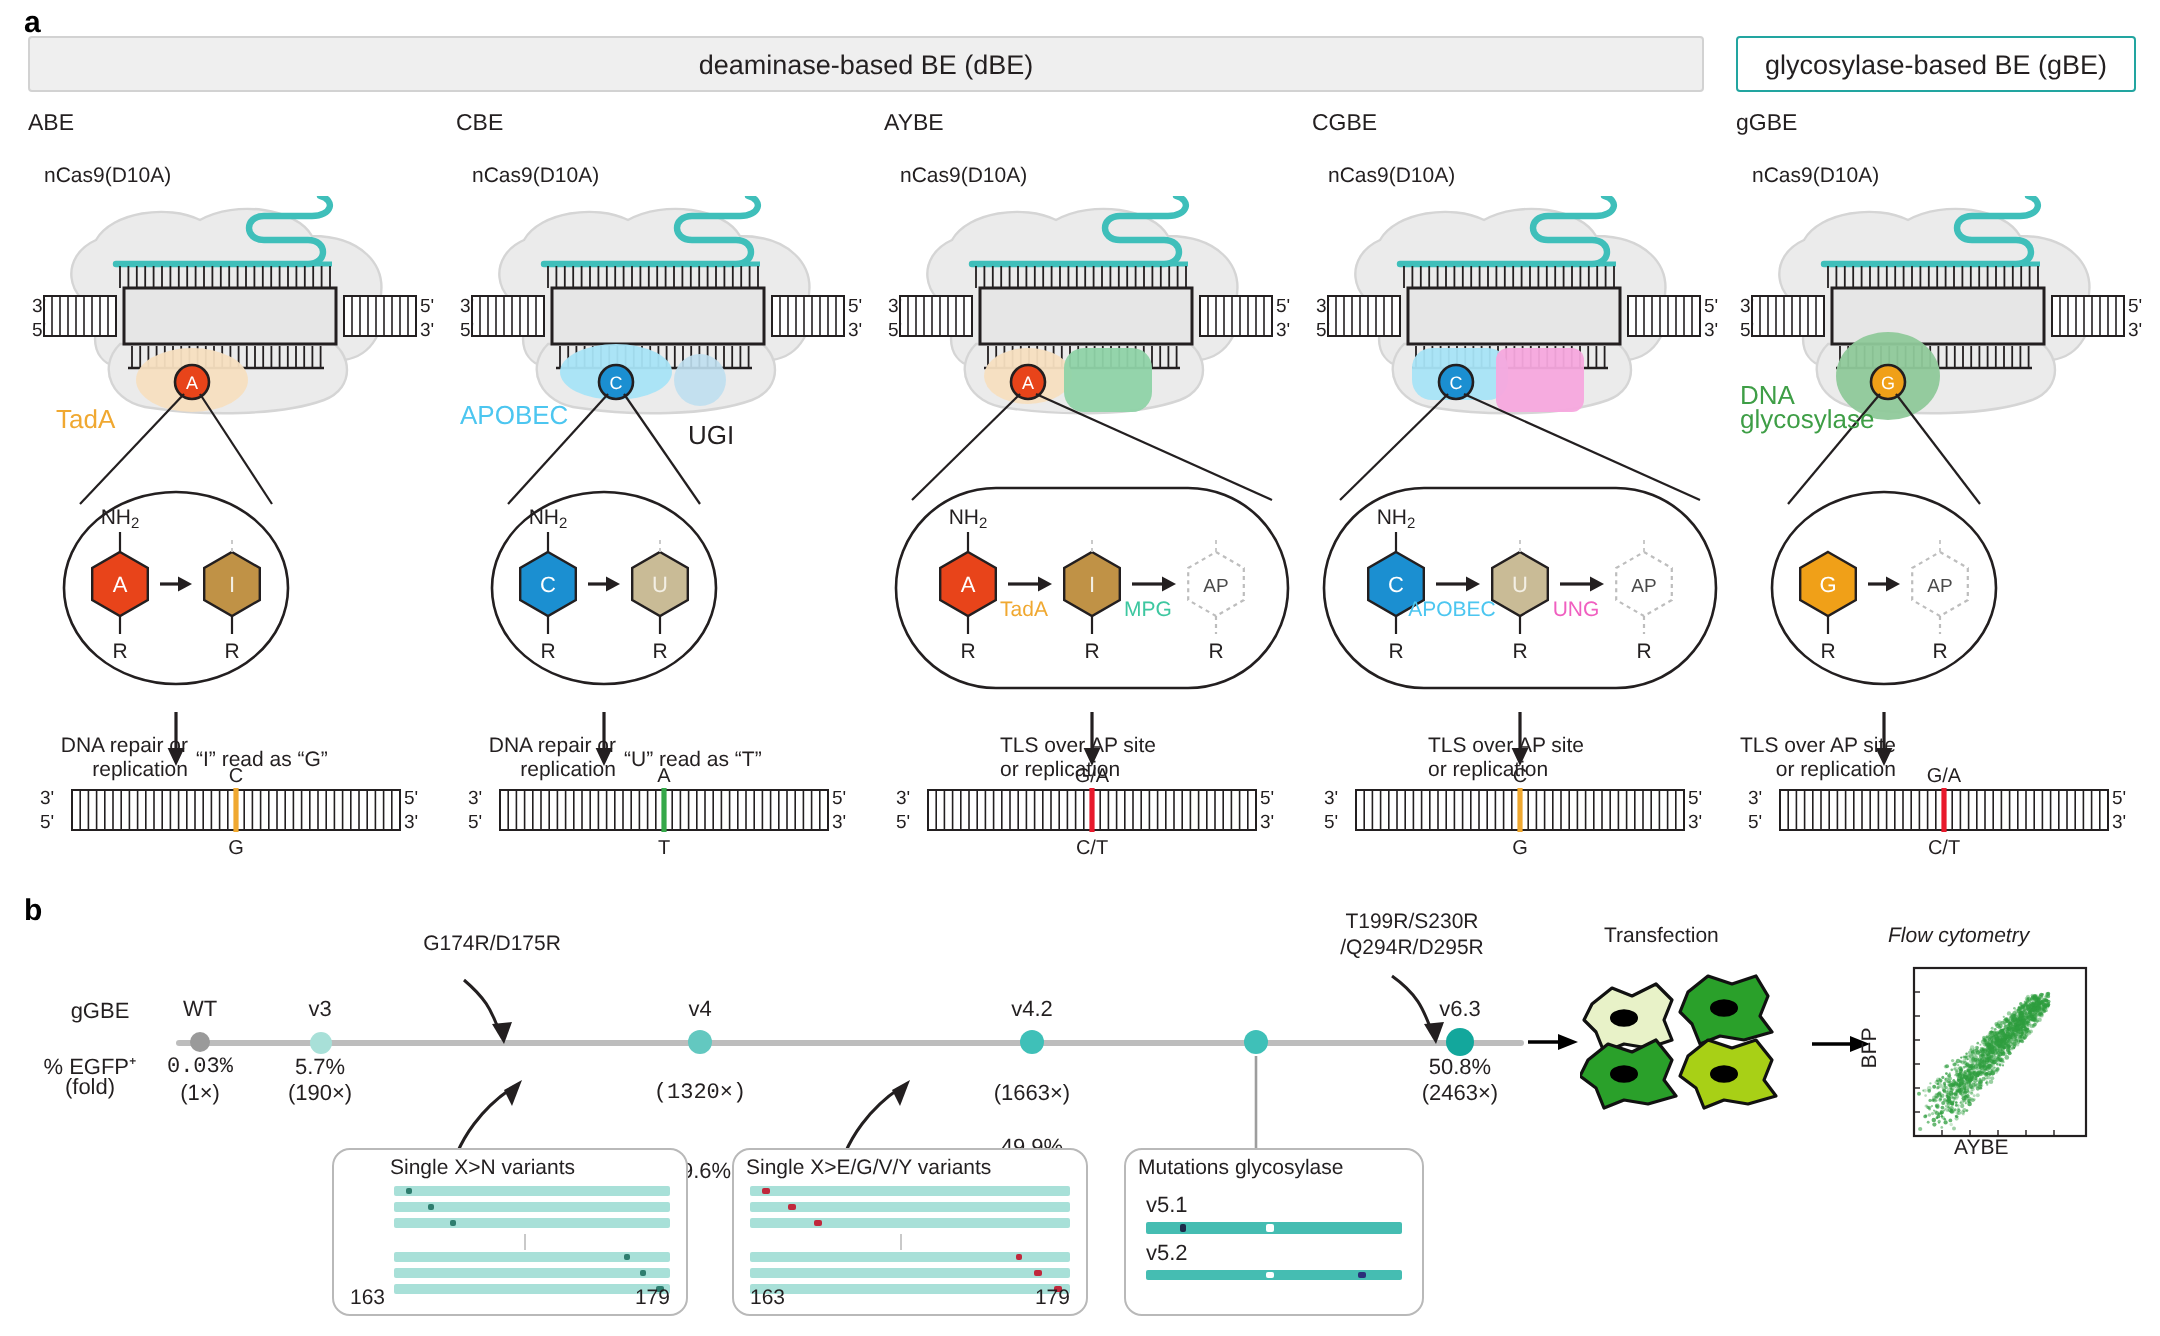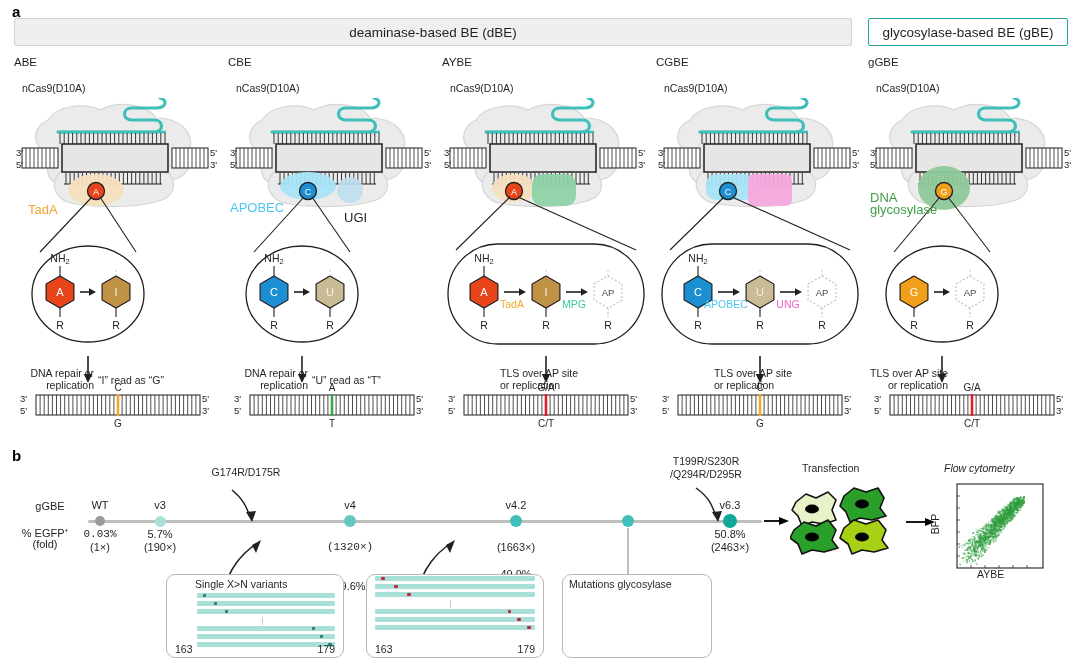--- a/index.html
+++ b/index.html
@@ -1056,20 +1056,21 @@
           <div class="dot" style="left: 89%; background: rgb(46, 125, 110);"></div>
         </div>
         <div class="bar-track" style="margin-bottom: 3.5px;">
           <div class="dot" style="left: 95%; background: rgb(46, 125, 110);"></div>
         </div>
       </div>
       <div class="abs axnum" style="left: 8px; bottom: 2px; position: absolute;">163</div>
       <div class="abs axnum" style="right: 8px; bottom: 2px; position: absolute;">179</div>
     </div>
     <div class="mutbox" style="left: 366px; top: 574px; width: 178px; height: 84px;">
+      <div class="mutbox-title">Single X&gt;E/G/V/Y variants</div>
       <div style="padding: 1px 8px 0px;">
         <div class="bar-track" style="margin-bottom: 3.5px;">
           <div class="dot" style="left: 4%; background: rgb(192, 40, 60);"></div>
         </div>
         <div class="bar-track" style="margin-bottom: 3.5px;">
           <div class="dot" style="left: 12%; background: rgb(192, 40, 60);"></div>
         </div>
         <div class="bar-track" style="margin-bottom: 3.5px;">
           <div class="dot" style="left: 20%; background: rgb(192, 40, 60);"></div>
         </div>
@@ -1084,20 +1085,32 @@
         </div>
         <div class="bar-track" style="margin-bottom: 3.5px;">
           <div class="dot" style="left: 95%; background: rgb(192, 40, 60);"></div>
         </div>
       </div>
       <div class="abs axnum" style="left: 8px; bottom: 2px; position: absolute;">163</div>
       <div class="abs axnum" style="right: 8px; bottom: 2px; position: absolute;">179</div>
     </div>
     <div class="mutbox" style="left: 562px; top: 574px; width: 150px; height: 84px;">
       <div class="mutbox-title">Mutations glycosylase</div>
+      <div style="padding: 2px 10px 0px;">
+        <div style="font-size: 11px; margin: 3px 0px 2px;">v5.1</div>
+        <div class="bar-track solid" style="height: 5.5px; margin-bottom: 4px;">
+          <div class="dot" style="left: 13%; top: 1px; background: rgb(28, 43, 74);"></div>
+          <div class="dot" style="left: 47%; top: 1px; background: rgb(255, 255, 255);"></div>
+        </div>
+        <div style="font-size: 11px; margin: 3px 0px 2px;">v5.2</div>
+        <div class="bar-track solid" style="height: 5.5px; margin-bottom: 4px;">
+          <div class="dot" style="left: 47%; top: 1px; background: rgb(255, 255, 255);"></div>
+          <div class="dot" style="left: 83%; top: 1px; background: rgb(43, 47, 122);"></div>
+        </div>
+      </div>
     </div>
   </div>
 
 <div class="abs cyto-label" style="left:802px; top:462px;">Transfection</div>
 <div class="abs cyto-label" style="left:944px; top:462px;font-style:italic;">Flow cytometry</div>
 
 <svg class="abs" style="left:790px; top:482px;" width="110" height="80" viewBox="0 0 110 80">
   <g stroke="#111" stroke-width="1.6" stroke-linejoin="round">
     <path d="M6,20 L16,12 L26,16 L38,10 L46,18 L42,28 L46,38 L34,42 L22,40 L12,44 L8,34 L2,28 Z" fill="#e8f2c8"></path>
     <path d="M54,14 L64,6 L76,10 L88,6 L94,16 L90,26 L96,34 L82,38 L70,36 L60,40 L56,30 L50,24 Z" fill="#2aa02a"></path>

